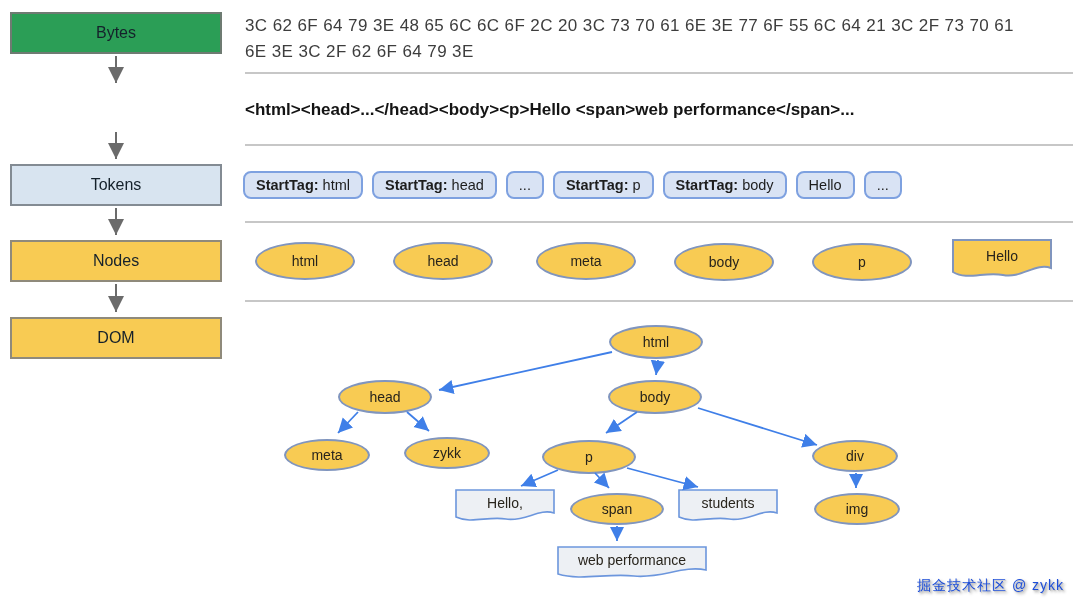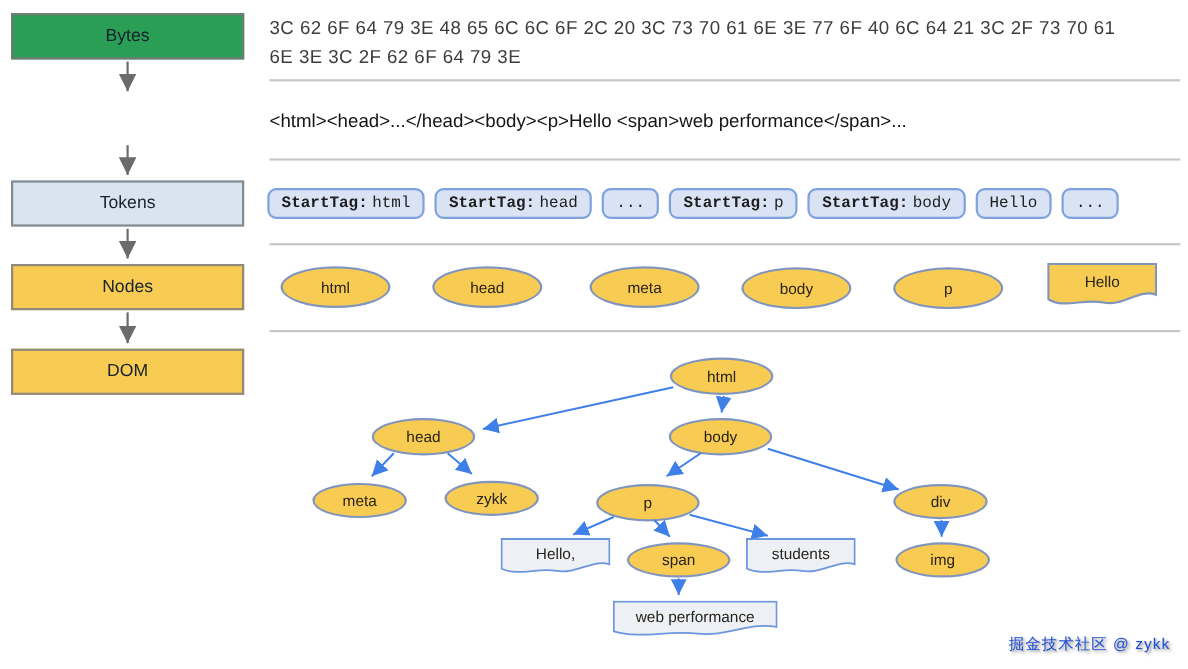--- a/index.html
+++ b/index.html
@@ -12,24 +12,24 @@
            display:flex; align-items:center; justify-content:center;
            font-size:16px; color:#15212b; }
   .stage.green  { background:#2B9E56; border:2px solid #6E7B72; }
   .stage.blue   { background:#D8E4F0; border:2px solid #838B93; }
   .stage.yellow { background:#F8CB53; border:2px solid #8F8A7B;text-align:center; }
 
   
   .bytes { position:absolute; left:245px; top:13px; width:790px;
            font-size:17px; color:#3d3d3d; letter-spacing:.4px; line-height:1.55; }
   .chars { position:absolute; left:245px; top:100px; width:820px;
-           font-size:17px; font-weight:normal; color:#141414; }
+           font-size:17px; font-weight:bold; color:#141414; }
   .rule  { position:absolute; left:245px; width:828px; height:2px; background:#C7C7C7; }
 
-  .toks { position:absolute; left:243px; top:171px; display:flex; gap:9px; align-items:center;font-family:Liberation Mono, monospace; }
+  .toks { position:absolute; left:243px; top:171px; display:flex; gap:9px; align-items:center; }
   .tok  { background:#D9E3F4; border:2px solid #7EA1E0; border-radius:8px;
           padding:4px 11px; font-size:14.5px; color:#1d1d1d; white-space:nowrap; }
   .tok b { margin-right:4px; }
   .tok b:empty { display:none; }
 
   
   .ell { position:absolute; background:#F8CB53; border:2px solid #8095BE;
          border-radius:50%; display:flex; align-items:center; justify-content:center;
          font-size:14px; color:#28241c; }
 
@@ -55,21 +55,21 @@
   <div class="stage blue" style="top:164px">
       <span>Tokens</span>
     </div>
   <div class="stage yellow" style="top:240px">
       <span>Nodes</span>
     </div>
   <div class="stage yellow" style="top:317px">
       <span>DOM</span>
     </div>
 
-  <div class="bytes">3C 62 6F 64 79 3E 48 65 6C 6C 6F 2C 20 3C 73 70 61 6E 3E 77 6F 40 6C 64 21 3C 2F 73 70 61 6E 3E 3C 2F 62 6F 64 79 3E</div>
+  <div class="bytes">3C 62 6F 64 79 3E 48 65 6C 6C 6F 2C 20 3C 73 70 61 6E 3E 77 6F 55 6C 64 21 3C 2F 73 70 61 6E 3E 3C 2F 62 6F 64 79 3E</div>
   <div class="rule" style="top:72px"></div>
 
   <div class="chars">&lt;html&gt;&lt;head&gt;...&lt;/head&gt;&lt;body&gt;&lt;p&gt;Hello &lt;span&gt;web performance&lt;/span&gt;...</div>
   <div class="rule" style="top:144px"></div>
 
   <div class="toks">
     <div class="tok"><b>StartTag:</b><span>html</span></div>
     <div class="tok"><b>StartTag:</b><span>head</span></div>
     <div class="tok"><span>...</span></div>
     <div class="tok"><b>StartTag:</b><span>p</span></div>

